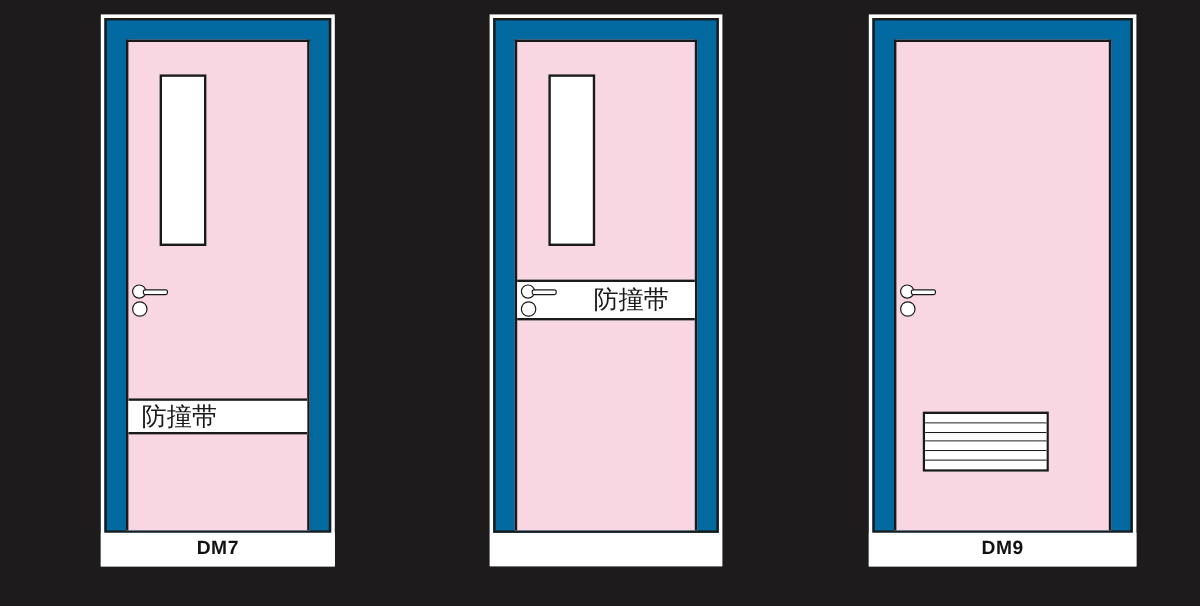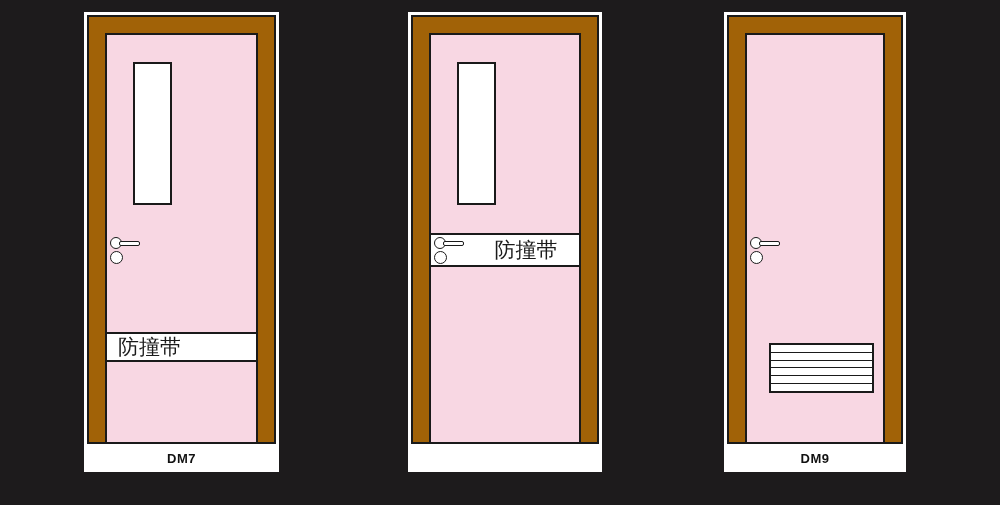--- a/index.html
+++ b/index.html
@@ -13,27 +13,27 @@
 
   
   .door-block {
     position: absolute;
     top: 12px;
     height: 460px;
     background: #ffffff;
   }
   .door-block.d1 { left: 84px;  width: 195px; }
   .door-block.d2 { left: 408px; width: 194px; }
-  .door-block.d3 { left: 724px; width: 182px; }
+  .door-block.d3 { left: 724px; width: 223px; }
 
   
   .door-frame {
     position: absolute;
     left: 3px; right: 3px; top: 3px; bottom: 28px;
-    background: #a16207;
+    background: #0369a1;
     border: 2px solid #1a1a1a;
   }
 
   
   .door-leaf {
     position: absolute;
     left: 16px; right: 16px; top: 16px; bottom: 0;
     background: #f8d7e3;
     border: 2px solid #1a1a1a;
     border-bottom: none;
@@ -108,21 +108,21 @@
   
   .door-label {
     position: absolute;
     left: 0; right: 0; bottom: 0; height: 28px;
     background: #ffffff;
     display: flex; align-items: center; justify-content: center;
   }
   .door-label span {
     font-family: "Liberation Sans", sans-serif;
     font-weight: bold;
-    font-size: 13px;
+    font-size: 16px;
     letter-spacing: 0.5px;
     color: #111111;
   }
 </style>
 </head>
 <body>
 
 <div class="door-block d1">
   <div class="door-frame">
     <div class="door-leaf">

